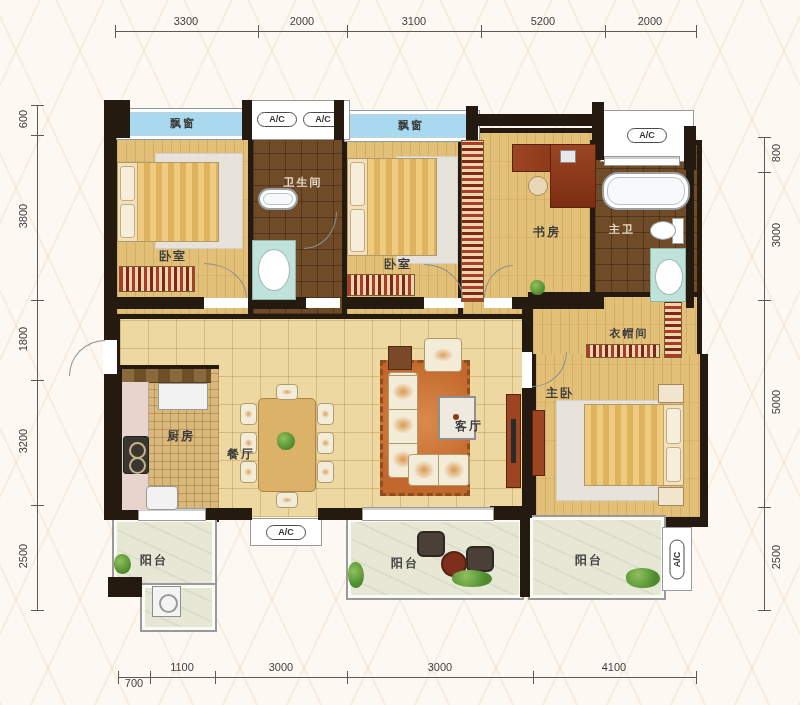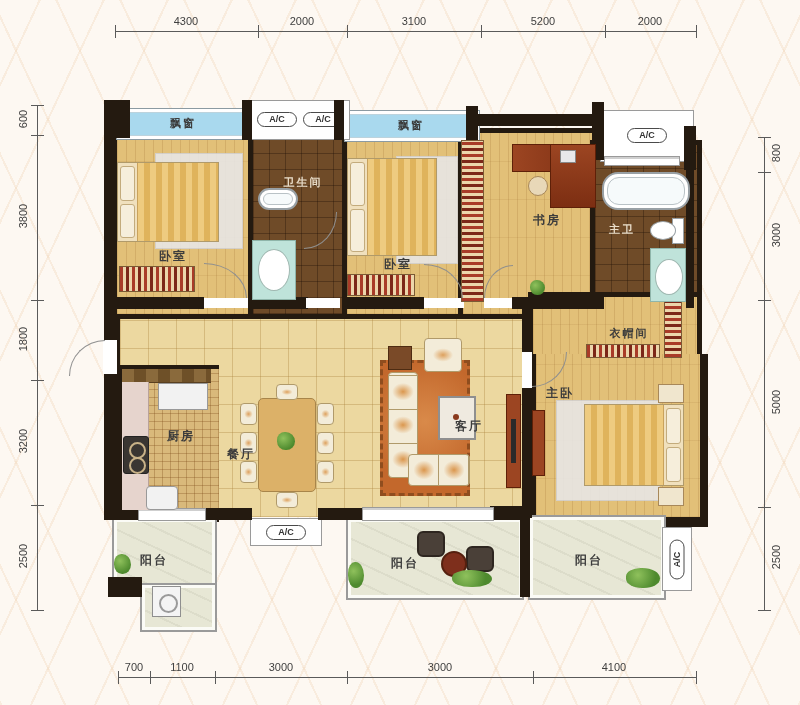--- a/index.html
+++ b/index.html
@@ -58,34 +58,34 @@
 
 <div id="canvas">
 
   <div class="dimline" style="left:115px;top:31px;width:581px;height:1px;"></div>
   <div class="tick" style="left:115px;top:25px;width:1px;height:13px;"></div>
   <div class="tick" style="left:258px;top:25px;width:1px;height:13px;"></div>
   <div class="tick" style="left:347px;top:25px;width:1px;height:13px;"></div>
   <div class="tick" style="left:481px;top:25px;width:1px;height:13px;"></div>
   <div class="tick" style="left:605px;top:25px;width:1px;height:13px;"></div>
   <div class="tick" style="left:696px;top:25px;width:1px;height:13px;"></div>
-  <div class="dimnum" style="left:156px;top:15px;width:60px;">4300</div>
+  <div class="dimnum" style="left:156px;top:15px;width:60px;">3300</div>
   <div class="dimnum" style="left:272px;top:15px;width:60px;">2000</div>
   <div class="dimnum" style="left:384px;top:15px;width:60px;">3100</div>
   <div class="dimnum" style="left:513px;top:15px;width:60px;">5200</div>
   <div class="dimnum" style="left:620px;top:15px;width:60px;">2000</div>
 
   <div class="dimline" style="left:118px;top:677px;width:578px;height:1px;"></div>
   <div class="tick" style="left:118px;top:671px;width:1px;height:13px;"></div>
   <div class="tick" style="left:150px;top:671px;width:1px;height:13px;"></div>
   <div class="tick" style="left:215px;top:671px;width:1px;height:13px;"></div>
   <div class="tick" style="left:347px;top:671px;width:1px;height:13px;"></div>
   <div class="tick" style="left:533px;top:671px;width:1px;height:13px;"></div>
   <div class="tick" style="left:696px;top:671px;width:1px;height:13px;"></div>
-  <div class="dimnum" style="left:107px;top:661px;width:54px;">700</div>
+  <div class="dimnum" style="left:107px;top:677px;width:54px;">700</div>
   <div class="dimnum" style="left:152px;top:661px;width:60px;">1100</div>
   <div class="dimnum" style="left:251px;top:661px;width:60px;">3000</div>
   <div class="dimnum" style="left:410px;top:661px;width:60px;">3000</div>
   <div class="dimnum" style="left:584px;top:661px;width:60px;">4100</div>
 
   <div class="dimline" style="left:37px;top:105px;width:1px;height:505px;"></div>
   <div class="tick" style="left:31px;top:105px;width:13px;height:1px;"></div>
   <div class="tick" style="left:31px;top:135px;width:13px;height:1px;"></div>
   <div class="tick" style="left:31px;top:300px;width:13px;height:1px;"></div>
   <div class="tick" style="left:31px;top:380px;width:13px;height:1px;"></div>
@@ -215,21 +215,21 @@
   <div class="stripeH" style="left:347px;top:274px;width:66px;height:20px;"></div>
   <div class="roomlabel" style="left:373px;top:256px;width:50px;">卧室</div>
 
   <div class="stripeV" style="left:461px;top:140px;width:21px;height:160px;"></div>
 
   <div class="abs" style="left:512px;top:144px;width:82px;height:26px;background:linear-gradient(90deg,#9c4522,#7c2e12);border:1px solid #5e2008;z-index:21;"></div>
   <div class="abs" style="left:550px;top:144px;width:44px;height:62px;background:linear-gradient(180deg,#9c4522,#7c2e12);border:1px solid #5e2008;z-index:21;"></div>
   <div class="abs" style="left:560px;top:150px;width:14px;height:11px;background:#e8e8ea;border:1px solid #888;z-index:22;"></div>
   <div class="abs" style="left:528px;top:176px;width:18px;height:18px;background:#e8d8b8;border:1px solid #a8885a;border-radius:50%;z-index:22;"></div>
   <div class="plant" style="left:530px;top:280px;width:15px;height:15px;"></div>
-  <div class="roomlabel" style="left:525px;top:212px;width:44px;">书房</div>
+  <div class="roomlabel" style="left:525px;top:224px;width:44px;">书房</div>
 
   <div class="tub" style="left:602px;top:172px;width:84px;height:34px;">
       <i></i>
     </div>
   <div class="abs" style="left:650px;top:218px;width:34px;height:24px;z-index:21;">
     <div class="abs" style="left:22px;top:0px;width:10px;height:24px;background:#fff;border:1px solid #98a0a5;"></div>
     <div class="abs" style="left:0px;top:3px;width:24px;height:17px;background:#fff;border:1px solid #98a0a5;border-radius:50%;"></div>
   </div>
   <div class="abs" style="left:650px;top:248px;width:34px;height:52px;background:#bfe3da;border:1px solid #8fb5aa;z-index:21;">
     <div class="abs" style="left:4px;top:10px;width:26px;height:34px;background:#fff;border:1px solid #9fb7b0;border-radius:50%;"></div>

